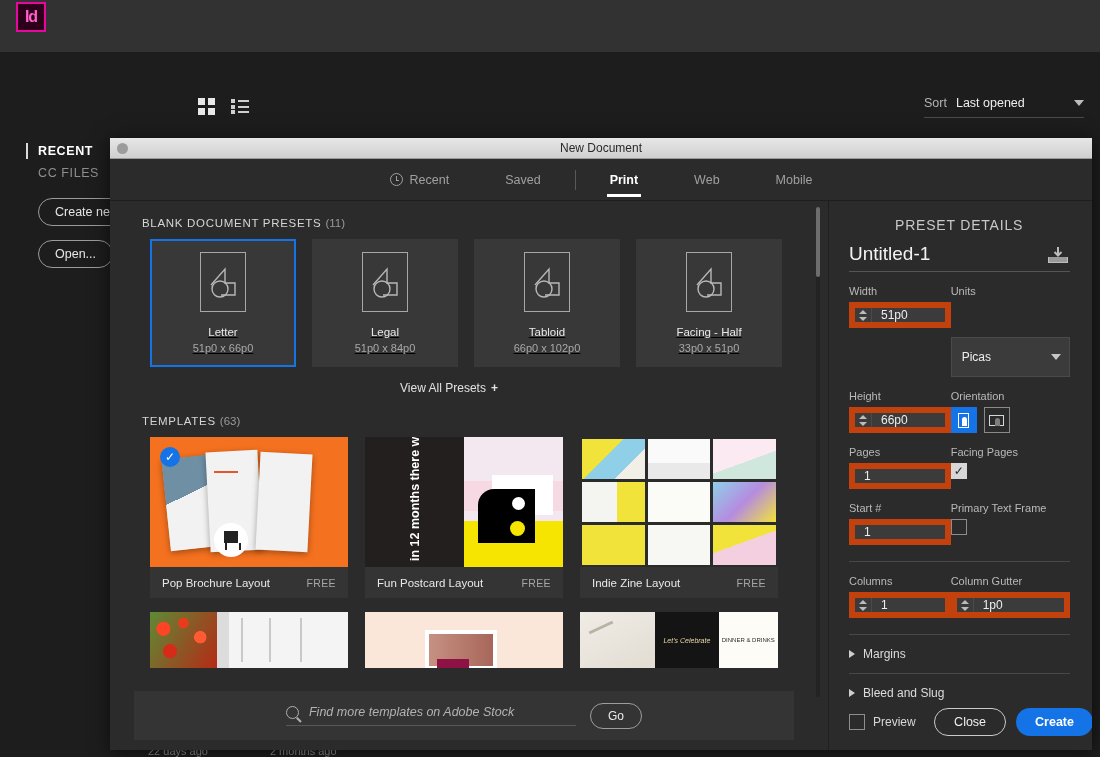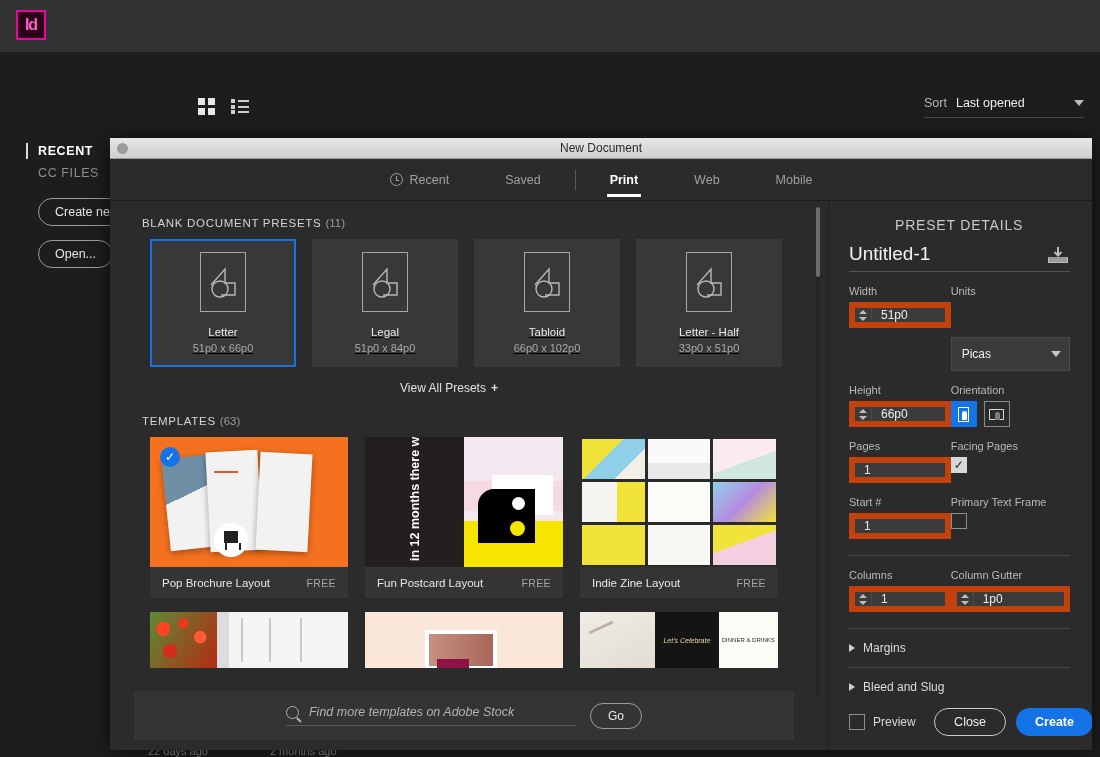--- a/index.html
+++ b/index.html
@@ -10,21 +10,21 @@
     overflow: hidden;
   }
   .app { position: relative; width: 1100px; height: 757px; background: #1d1d1d; }
 
   
   .topbar {
     position: absolute; left: 0; top: 0; width: 1100px; height: 52px;
     background: #323232;
   }
   .id-logo {
-    position: absolute; left: 16px; top: 10px; width: 30px; height: 30px;
+    position: absolute; left: 16px; top: 2px; width: 30px; height: 30px;
     border: 2px solid #e5079e; background: #2b0018;
     color: #ff61c7; font-size: 16px; font-weight: bold;
     display: flex; align-items: center; justify-content: center;
     letter-spacing: -1px;
   }
 
   
   .home { position: absolute; left: 0; top: 52px; width: 1100px; height: 705px; background: #1d1d1d; }
 
   .view-toggles { position: absolute; left: 198px; top: 46px; display: flex; gap: 16px; align-items: center; }
@@ -182,21 +182,21 @@
   .flds { display: flex; flex-wrap: wrap; }
   .fld { width: 50%; margin-top: 13px; }
   .fld .lb { font-size: 11px; color: #b9b9b9; margin-bottom: 5px; }
   .inp { height: 26px; background: #3b3b3b; border: 6px solid #c2410c; display: flex; align-items: center; }
   .inp .stepper { width: 17px; height: 100%; display: flex; flex-direction: column; align-items: center; justify-content: center; gap: 3px; border-right: 1px solid #4a4a4a; }
   .inp .stepper i { width:0; height:0; border-left:4px solid transparent; border-right:4px solid transparent; display:block; }
   .inp .stepper i.up { border-bottom: 4px solid #bcbcbc; }
   .inp .stepper i.dn { border-top: 4px solid #bcbcbc; }
   .inp .v { padding-left: 9px; color: #eeeeee; font-size: 12px; }
   .inp.plain .v { padding-left: 9px; }
-  .sel-inp { height: 34px; background: #3b3b3b; border: 1px solid #4a4a4a; display: flex; align-items: center;
+  .sel-inp { height: 40px; background: #3b3b3b; border: 1px solid #4a4a4a; display: flex; align-items: center;
              justify-content: space-between; padding: 0 8px 0 10px; color: #eee; font-size: 12px; margin-top: 40px; }
   .sel-inp .cv { width:0;height:0;border-left:5px solid transparent;border-right:5px solid transparent;border-top:6px solid #c6c6c6; }
   .fld.w46 { width: 46%; }
   .fld.w54 { width: 54%; }
 
   .orient { display: flex; gap: 7px; }
   .ob { width: 26px; height: 26px; border: 1.5px solid #8a8a8a; display: flex; align-items: center; justify-content: center; }
   .ob.on { background: #1473e6; border-color: #1473e6; }
   .ob .pg { width: 11px; height: 15px; border: 1.4px solid #cfd8dc; position: relative; }
   .ob.on .pg { border-color: #ffffff; }
@@ -331,21 +331,21 @@
             <div class="nm">Tabloid</div>
             <div class="dm">66p0 x 102p0</div>
           </div>
           <div class="preset">
             <div class="pg">
               <svg width="34" height="40" viewBox="0 0 34 40">
                   <path d="M4 22 L18 6 L18 20 L28 20 L28 32 L14 32" fill="none" stroke="#b8b8b8" stroke-width="1.4"></path>
                   <circle cx="13" cy="26" r="8" fill="none" stroke="#b8b8b8" stroke-width="1.4"></circle>
                 </svg>
             </div>
-            <div class="nm">Letter - Half</div>
+            <div class="nm">Facing - Half</div>
             <div class="dm">33p0 x 51p0</div>
           </div>
         </div>
 
         <div class="viewall">
           <span>View All Presets</span><span class="plus">+</span>
         </div>
 
         <div class="sect-hd">
           <span>TEMPLATES</span><span class="cnt">(63)</span>

